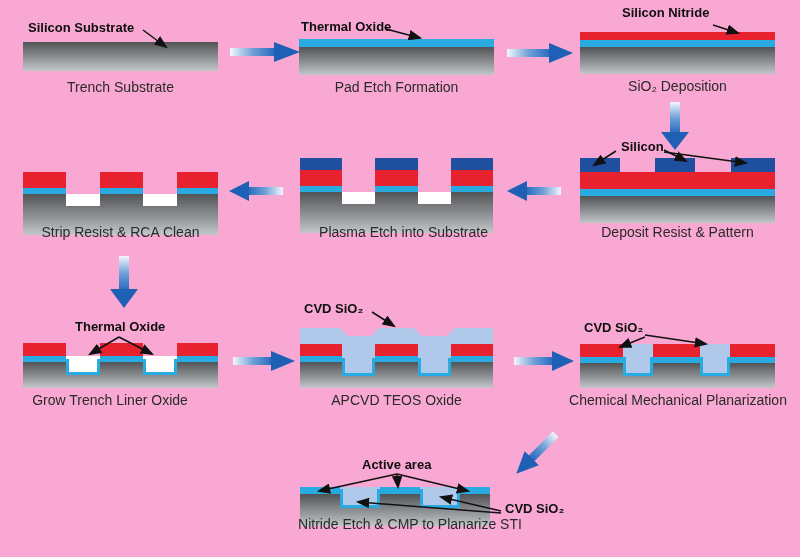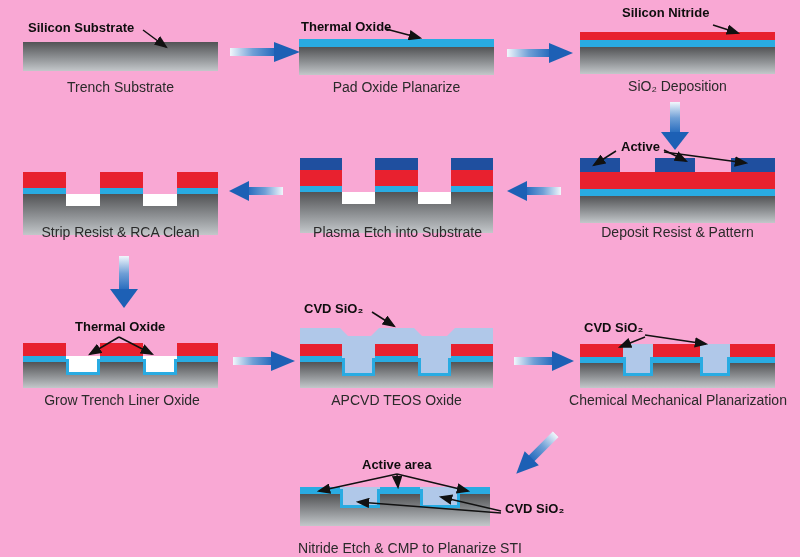--- a/index.html
+++ b/index.html
@@ -47,33 +47,33 @@
   <div class="step">
     <div class="lbl abs" style="left:28px;top:20px">Silicon Substrate</div>
     <div class="abs si" style="left:23px;top:42px;width:195px;height:29px"></div>
     <div class="cap abs" style="left:23px;top:79px;width:195px">Trench Substrate</div>
   </div>
 
   <div class="step">
     <div class="lbl abs" style="left:301px;top:19px">Thermal Oxide</div>
     <div class="abs ox" style="left:299px;top:39px;width:195px;height:8px"></div>
     <div class="abs si" style="left:299px;top:47px;width:195px;height:28px"></div>
-    <div class="cap abs" style="left:299px;top:79px;width:195px">Pad Oxide Planarize</div>
+    <div class="cap abs" style="left:299px;top:79px;width:195px">Pad Etch Formation</div>
   </div>
 
   <div class="step">
     <div class="lbl abs" style="left:622px;top:5px">Silicon Nitride</div>
     <div class="abs nit" style="left:580px;top:32px;width:195px;height:8px"></div>
     <div class="abs ox" style="left:580px;top:40px;width:195px;height:7px"></div>
     <div class="abs si" style="left:580px;top:47px;width:195px;height:27px"></div>
     <div class="cap abs" style="left:580px;top:78px;width:195px">SiO₂ Deposition</div>
   </div>
 
   <div class="step">
-    <div class="lbl abs" style="left:621px;top:139px">Active</div>
+    <div class="lbl abs" style="left:621px;top:139px">Silicon</div>
     <div class="abs res" style="left:580px;top:158px;width:40px;height:14px"></div>
     <div class="abs res" style="left:655px;top:158px;width:40px;height:14px"></div>
     <div class="abs res" style="left:731px;top:158px;width:44px;height:14px"></div>
     <div class="abs nit" style="left:580px;top:172px;width:195px;height:17px"></div>
     <div class="abs ox" style="left:580px;top:189px;width:195px;height:7px"></div>
     <div class="abs si" style="left:580px;top:196px;width:195px;height:27px"></div>
     <div class="cap abs" style="left:580px;top:224px;width:195px">Deposit Resist &amp; Pattern</div>
   </div>
 
   <div class="step">
@@ -82,21 +82,21 @@
     <div class="abs cut" style="left:418px;top:192px;width:33px;height:12px"></div>
     <div class="abs res" style="left:300px;top:158px;width:42px;height:12px"></div>
     <div class="abs res" style="left:375px;top:158px;width:43px;height:12px"></div>
     <div class="abs res" style="left:451px;top:158px;width:42px;height:12px"></div>
     <div class="abs nit" style="left:300px;top:170px;width:42px;height:16px"></div>
     <div class="abs nit" style="left:375px;top:170px;width:43px;height:16px"></div>
     <div class="abs nit" style="left:451px;top:170px;width:42px;height:16px"></div>
     <div class="abs ox" style="left:300px;top:186px;width:42px;height:6px"></div>
     <div class="abs ox" style="left:375px;top:186px;width:43px;height:6px"></div>
     <div class="abs ox" style="left:451px;top:186px;width:42px;height:6px"></div>
-    <div class="cap abs" style="left:290px;top:224px;width:215px">Plasma Etch into Substrate</div>
+    <div class="cap abs" style="left:296px;top:224px;width:215px">Plasma Etch into Substrate</div>
   </div>
 
   <div class="step">
     <div class="abs si" style="left:23px;top:194px;width:195px;height:41px"></div>
     <div class="abs cut" style="left:66px;top:194px;width:34px;height:12px"></div>
     <div class="abs cut" style="left:143px;top:194px;width:34px;height:12px"></div>
     <div class="abs nit" style="left:23px;top:172px;width:43px;height:16px"></div>
     <div class="abs nit" style="left:100px;top:172px;width:43px;height:16px"></div>
     <div class="abs nit" style="left:177px;top:172px;width:41px;height:16px"></div>
     <div class="abs ox" style="left:23px;top:188px;width:43px;height:6px"></div>
@@ -115,21 +115,21 @@
     <div class="abs ox" style="left:100px;top:356px;width:43px;height:6px"></div>
     <div class="abs ox" style="left:177px;top:356px;width:41px;height:6px"></div>
     <div class="abs cut" style="left:66px;top:356px;width:34px;height:16px"></div>
     <div class="abs cut" style="left:143px;top:356px;width:34px;height:16px"></div>
     <div class="abs ox" style="left:66px;top:359px;width:3px;height:16px"></div>
     <div class="abs ox" style="left:97px;top:359px;width:3px;height:16px"></div>
     <div class="abs ox" style="left:66px;top:372px;width:34px;height:3px"></div>
     <div class="abs ox" style="left:143px;top:359px;width:3px;height:16px"></div>
     <div class="abs ox" style="left:174px;top:359px;width:3px;height:16px"></div>
     <div class="abs ox" style="left:143px;top:372px;width:34px;height:3px"></div>
-    <div class="cap abs" style="left:12px;top:392px;width:220px">Grow Trench Liner Oxide</div>
+    <div class="cap abs" style="left:0;top:392px;width:220px">Grow Trench Liner Oxide</div>
   </div>
 
   <div class="step">
     <div class="lbl abs" style="left:304px;top:301px">CVD SiO₂</div>
     <svg class="abs" style="left:300px;top:322px" width="193" height="22">
       <polygon points="0,22 0,6 40,6 48,14 71,14 79,6 114,6 122,14 147,14 155,6 193,6 193,22" fill="#b0c8e9"></polygon>
     </svg>
     <div class="abs si" style="left:300px;top:362px;width:193px;height:26px"></div>
     <div class="abs nit" style="left:300px;top:344px;width:42px;height:12px"></div>
     <div class="abs nit" style="left:375px;top:344px;width:43px;height:12px"></div>
@@ -172,21 +172,21 @@
     <div class="abs ox" style="left:460px;top:487px;width:30px;height:7px"></div>
     <div class="abs cvd" style="left:340px;top:487px;width:40px;height:21px"></div>
     <div class="abs cvd" style="left:420px;top:487px;width:40px;height:21px"></div>
     <div class="abs ox" style="left:340px;top:489px;width:3px;height:19px"></div>
     <div class="abs ox" style="left:377px;top:489px;width:3px;height:19px"></div>
     <div class="abs ox" style="left:340px;top:505px;width:40px;height:3px"></div>
     <div class="abs ox" style="left:420px;top:489px;width:3px;height:19px"></div>
     <div class="abs ox" style="left:457px;top:489px;width:3px;height:19px"></div>
     <div class="abs ox" style="left:420px;top:505px;width:40px;height:3px"></div>
     <div class="lbl abs" style="left:505px;top:501px">CVD SiO₂</div>
-    <div class="cap abs" style="left:260px;top:540px;width:300px">Nitride Etch &amp; CMP to Planarize STI</div>
+    <div class="cap abs" style="left:260px;top:516px;width:300px">Nitride Etch &amp; CMP to Planarize STI</div>
   </div>
 
   <svg class="abs" style="left:230px;top:41px" width="70" height="22">
     <rect x="0" y="7" width="46" height="8" fill="url(#gh)"></rect>
       <polygon points="44,1 70,11 44,21" fill="#1d60b5"></polygon>
   </svg>
   <svg class="abs" style="left:507px;top:42px" width="66" height="22">
     <rect x="0" y="7" width="44" height="8" fill="url(#gh)"></rect>
       <polygon points="42,1 66,11 42,21" fill="#1d60b5"></polygon>
   </svg>

